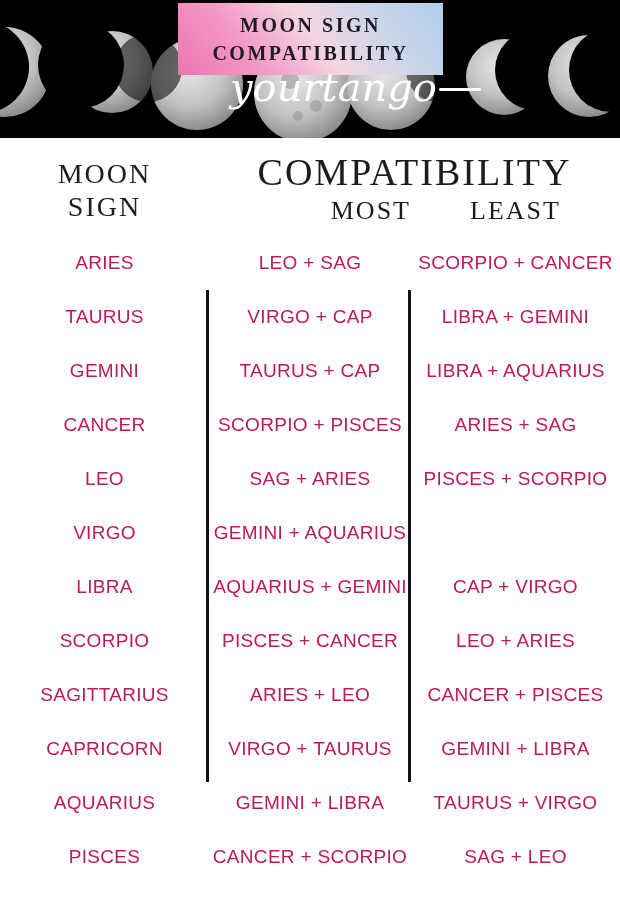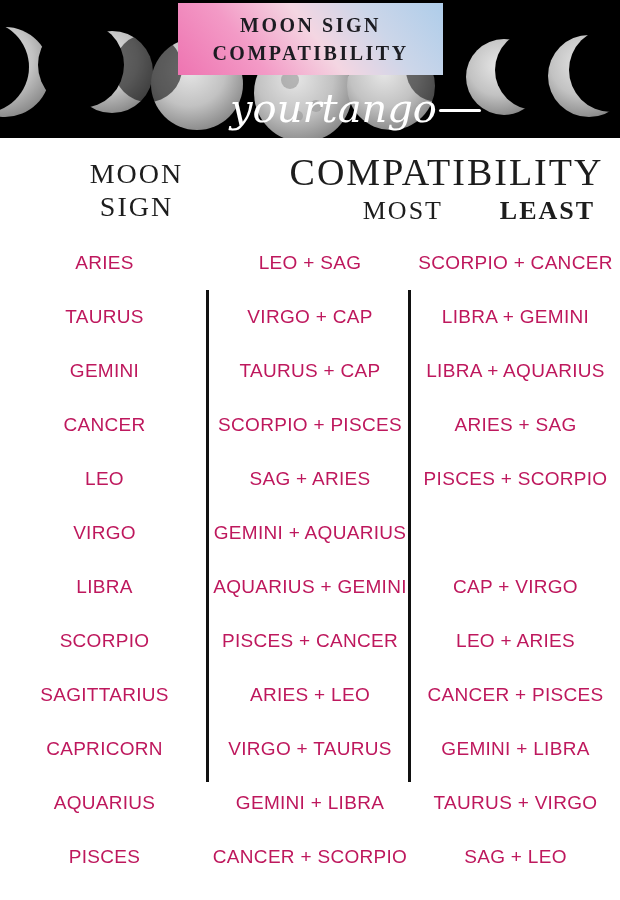--- a/index.html
+++ b/index.html
@@ -29,21 +29,21 @@
     font-family:"Liberation Serif",serif;
     font-weight:700;
     font-size:20px;
     line-height:28px;
     letter-spacing:2.5px;
     color:#1c1c22;
     white-space:nowrap;
   }
   .logo{
     position:absolute;
-    left:230px;top:85px;
+    left:230px;top:64px;
     z-index:4;
     color:#fff;
     font-family:"DejaVu Serif",serif;
     font-style:italic;
     font-size:40px;
     line-height:46px;
     white-space:nowrap;
     display:flex;align-items:center;
   }
   .logo .dash{
@@ -54,40 +54,39 @@
   }
   
   .tablewrap{position:relative;}
   .thead{
     display:grid;
     grid-template-columns:209px 202px 209px;
     grid-template-rows:44px 36px;
     padding-top:12px;
     color:#1d1d1d;
     font-family:"Liberation Serif",serif;
-    padding-left:32px;
   }
   .col1-header{
     grid-column:1;grid-row:1/3;
     display:flex;flex-direction:column;justify-content:center;align-items:center;
     font-size:28px;letter-spacing:2px;line-height:33px;
   }
   .group-header{
     grid-column:2/4;grid-row:1;
     text-align:center;
     font-size:38px;letter-spacing:2px;line-height:44px;
     white-space:nowrap;
   }
   .sub-header{
     grid-row:2;
     text-align:center;
     font-size:26px;letter-spacing:2px;line-height:34px;
   }
   .sub-header.most{grid-column:2;text-align:right;}
-  .sub-header.least{grid-column:3;font-weight:bold;}
+  .sub-header.least{grid-column:3;}
   .rows{margin-top:6px;}
   .row{
     display:grid;
     grid-template-columns:209px 202px 209px;
     height:54px;
     align-items:center;
   }
   .cell{
     text-align:center;
     font-size:19px;

